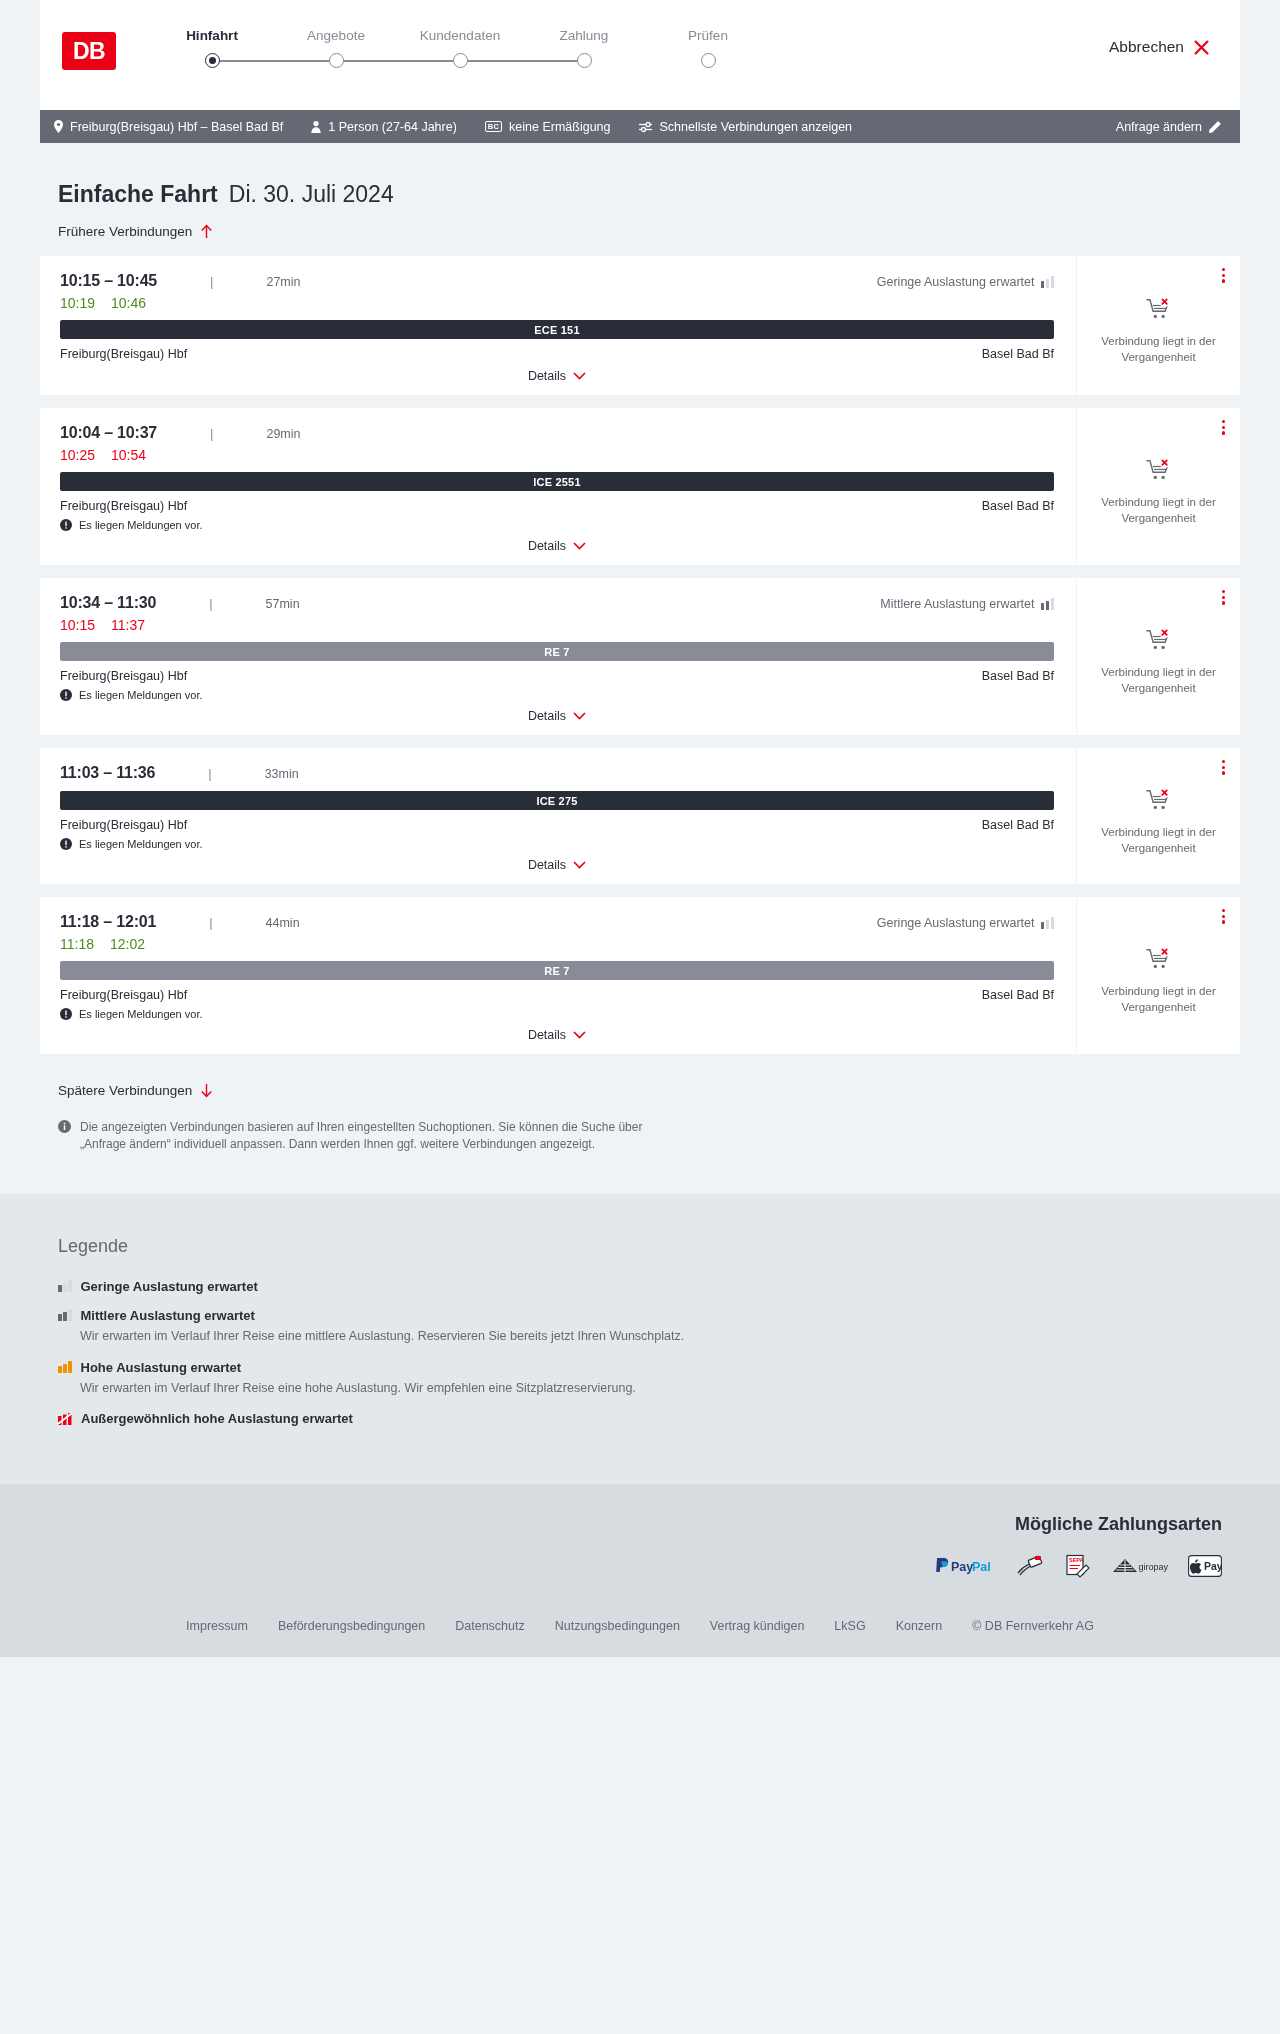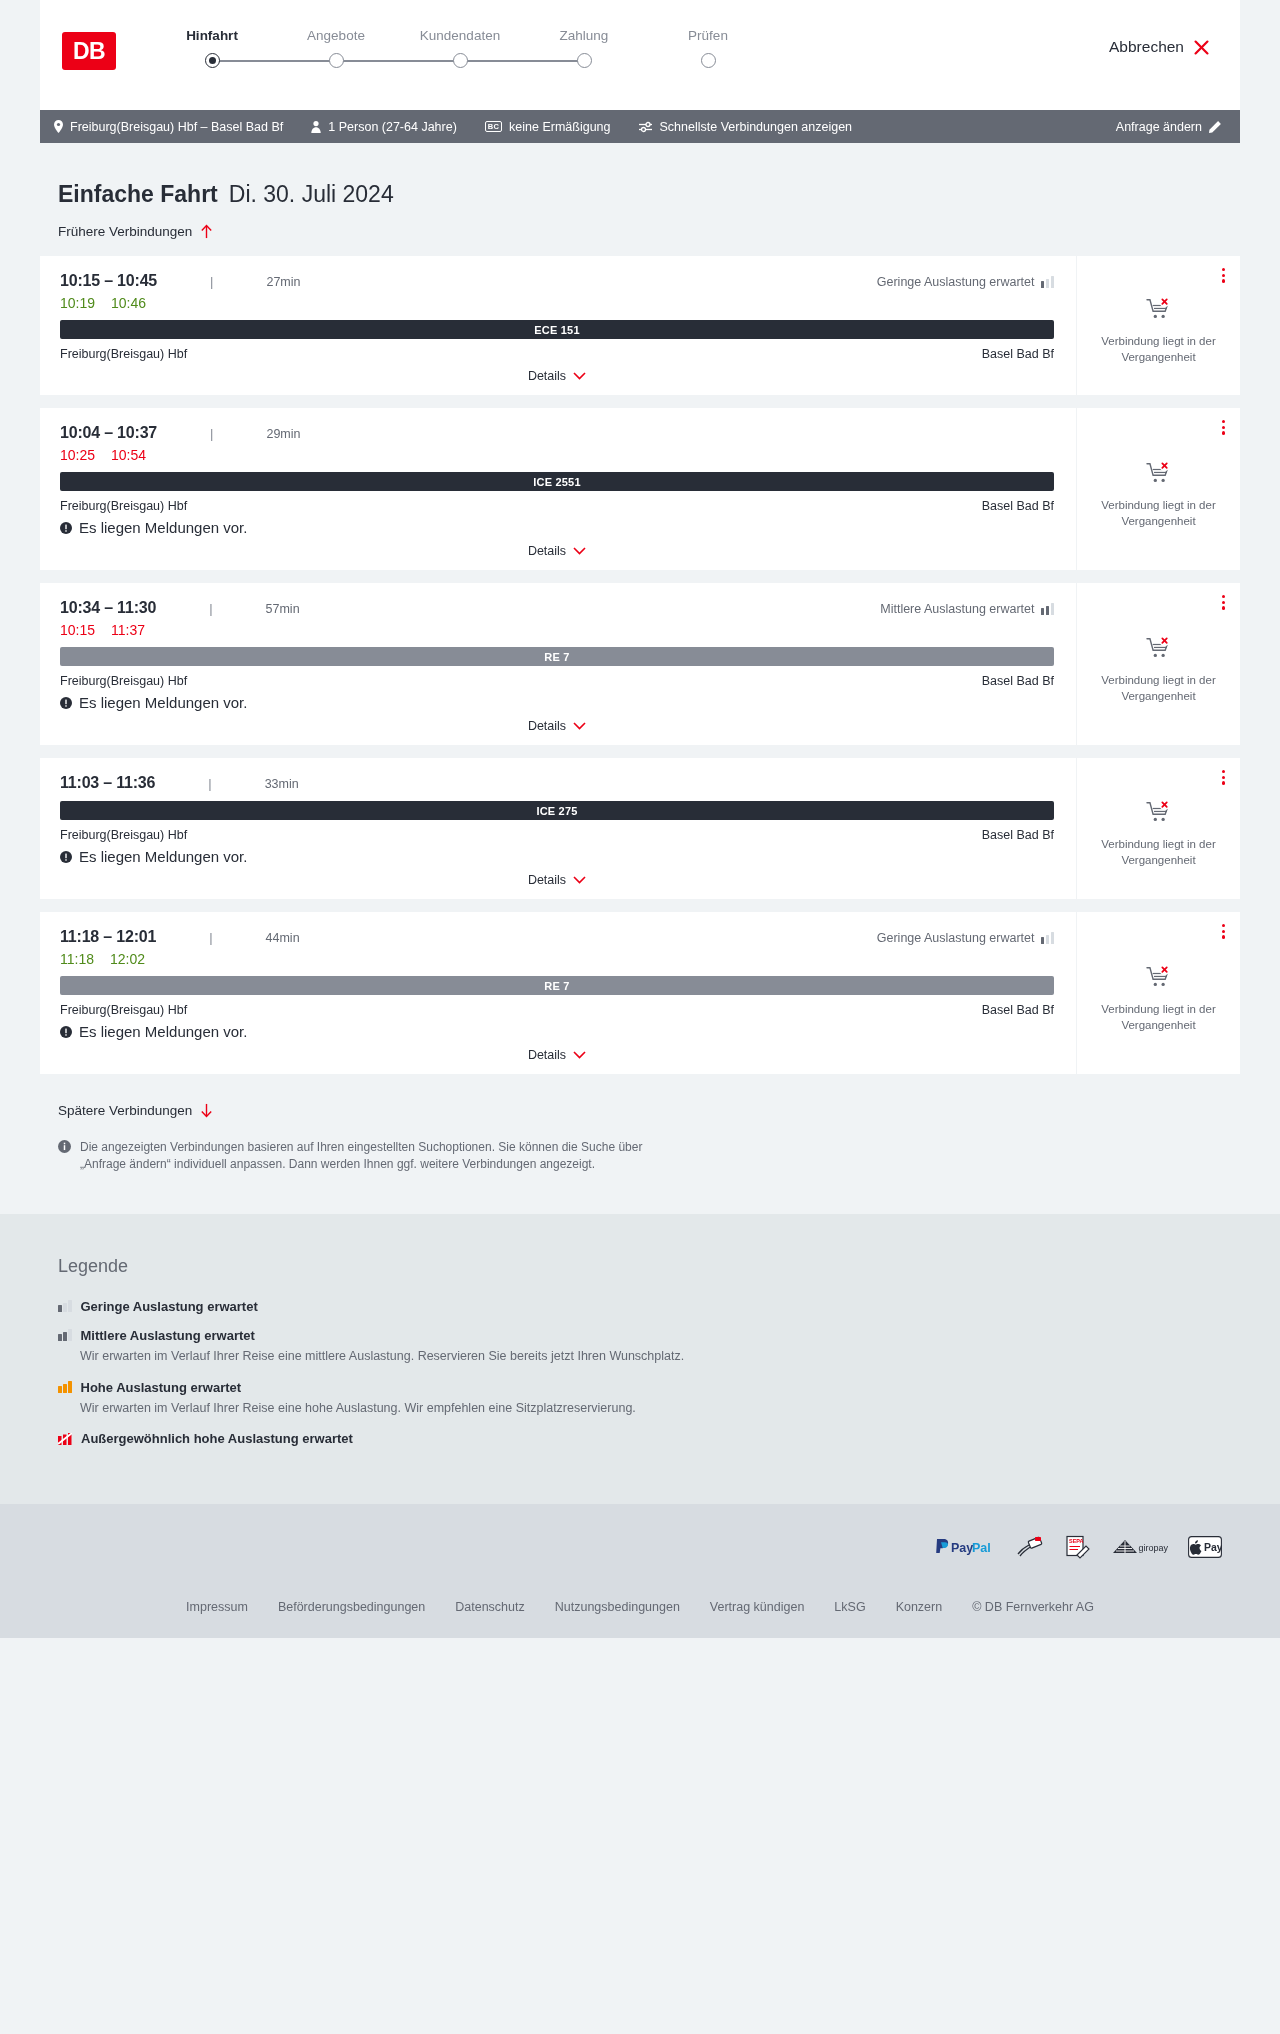--- a/index.html
+++ b/index.html
@@ -223,21 +223,21 @@
     display: flex;
     justify-content: space-between;
     font-size: 12.5px;
     color: #282d37;
   }
   .message-row {
     margin-top: 6px;
     display: flex;
     align-items: center;
     gap: 7px;
-    font-size: 15px;
+    font-size: 11px;
     color: #282d37;
   }
   .details-row {
     margin-top: 8px;
     display: flex;
     justify-content: center;
     align-items: center;
     gap: 7px;
     font-size: 12.5px;
     color: #282d37;
@@ -747,20 +747,21 @@
               <line x1="0" y1="11" x2="14" y2="0" stroke="#fff" stroke-width="1.8"></line>
             </svg>
           </span>
           <span>Außergewöhnlich hohe Auslastung erwartet</span>
         </div>
       </div>
     </div>
 </div>
 
 <div class="footer-pay">
+  <div class="pay-title">Mögliche Zahlungsarten</div>
   <div class="pay-icons">
     <div class="pay-icon">
       <svg width="62" height="20" viewBox="0 0 62 20">
         <path d="M3 2h6.5c3.2 0 5 1.7 4.6 4.6c-.4 3-2.7 4.6-5.8 4.6H6.4L5.7 16H2.2Z" fill="#253b80"></path>
         <path d="M7 5.2h4c2 0 3.2 1 2.9 2.9c-.3 1.9-1.8 2.9-3.7 2.9H8.7Z" fill="#179bd7"></path>
         <text x="17" y="14.5" font-family="Liberation Sans, sans-serif" font-size="12.5" font-weight="700" fill="#253b80">Pay</text>
         <text x="38" y="14.5" font-family="Liberation Sans, sans-serif" font-size="12.5" font-weight="700" fill="#179bd7">Pal</text>
       </svg>
     </div>
     <div class="pay-icon">

